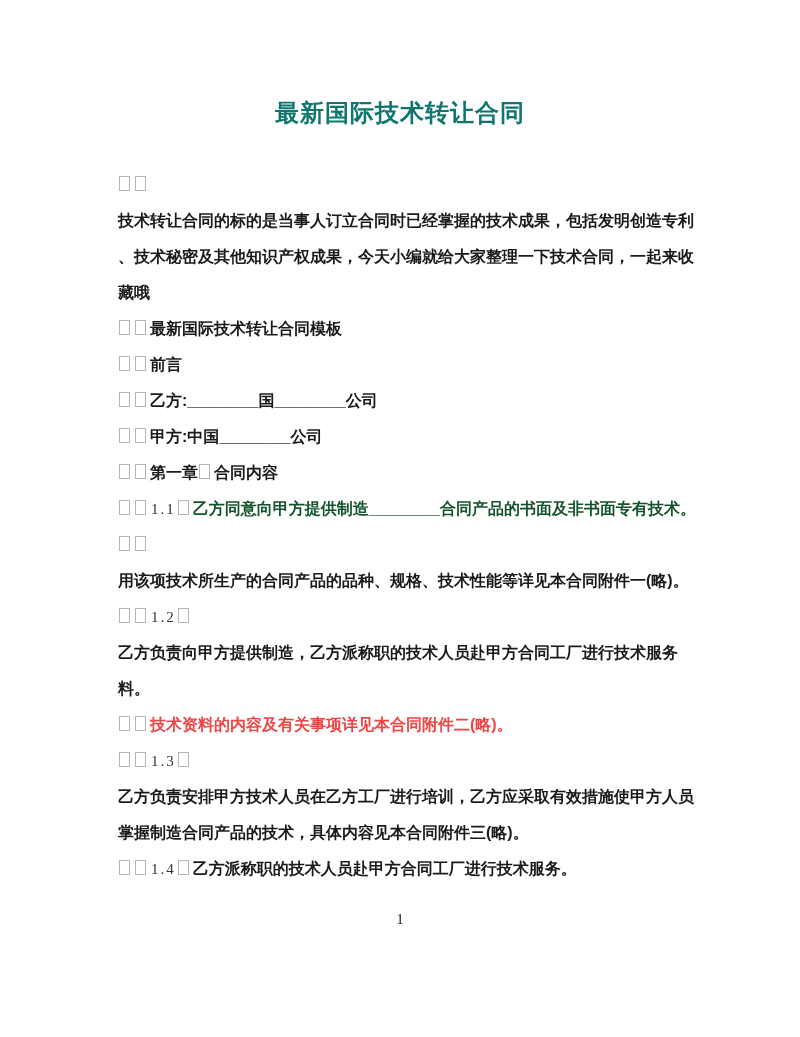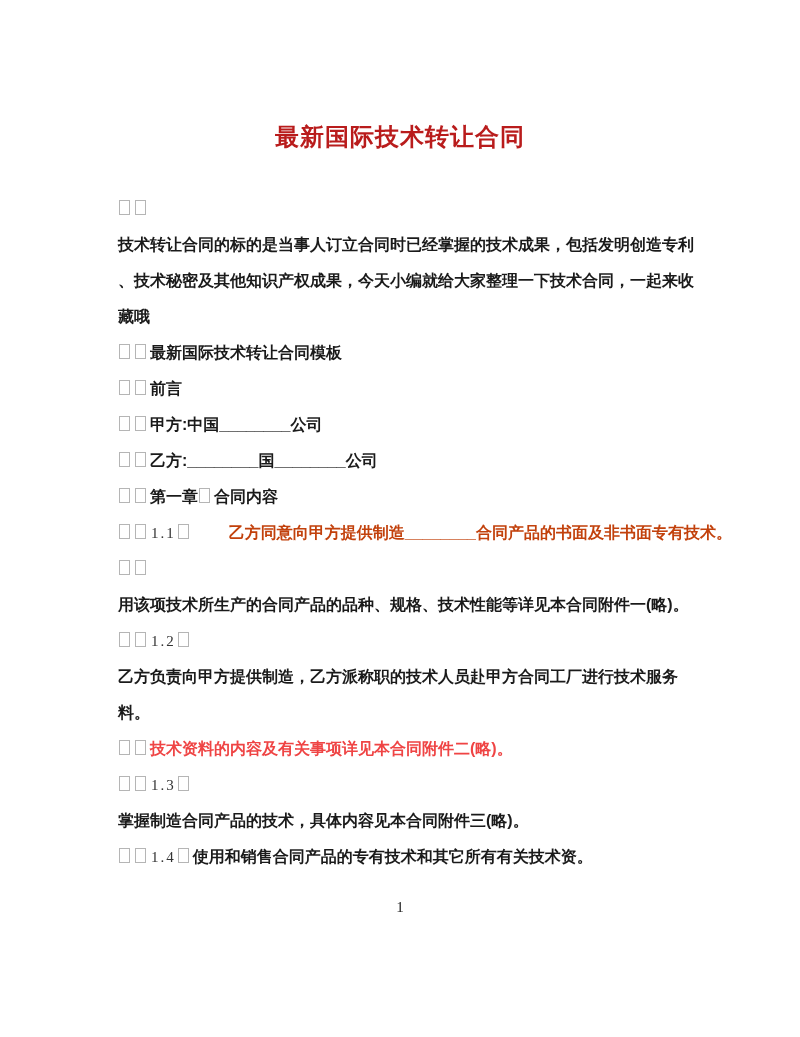--- a/index.html
+++ b/index.html
@@ -62,38 +62,39 @@
     font-family: "Liberation Serif", serif;
     font-size: 15px;
     line-height: 20px;
     color: #222222;
   }
 </style>
 </head>
 <body>
 
 <div class="page">
-  <div class="doc-title" style="color: #b91c1c; margin-top: 24px;">最新国际技术转让合同</div>
+  <div class="doc-title" style="color: #0f766e;">最新国际技术转让合同</div>
 
   <div class="doc-body">
       <div class="line"><span class="seg-box"><i style="border-color: rgb(181, 181, 181);"></i><i style="border-color: rgb(181, 181, 181);"></i></span></div>
       <div class="line"><span class="seg-text" style="color: rgb(26, 26, 26);">技术转让合同的标的是当事人订立合同时已经掌握的技术成果，包括发明创造专利</span></div>
       <div class="line"><span class="seg-text" style="color: rgb(26, 26, 26);">、技术秘密及其他知识产权成果，今天小编就给大家整理一下技术合同，一起来收</span></div>
       <div class="line"><span class="seg-text" style="color: rgb(26, 26, 26);">藏哦</span></div>
       <div class="line"><span class="seg-box"><i style="border-color: rgb(181, 181, 181);"></i><i style="border-color: rgb(181, 181, 181);"></i></span><span class="seg-text" style="color: rgb(26, 26, 26);">最新国际技术转让合同模板</span></div>
       <div class="line"><span class="seg-box"><i style="border-color: rgb(181, 181, 181);"></i><i style="border-color: rgb(181, 181, 181);"></i></span><span class="seg-text" style="color: rgb(26, 26, 26);">前言</span></div>
+      <div class="line"><span class="seg-box"><i style="border-color: rgb(181, 181, 181);"></i><i style="border-color: rgb(181, 181, 181);"></i></span><span class="seg-text" style="color: rgb(26, 26, 26);">乙方:________国________公司</span></div>
       <div class="line"><span class="seg-box"><i style="border-color: rgb(181, 181, 181);"></i><i style="border-color: rgb(181, 181, 181);"></i></span><span class="seg-text" style="color: rgb(26, 26, 26);">甲方:中国________公司</span></div>
-      <div class="line"><span class="seg-box"><i style="border-color: rgb(181, 181, 181);"></i><i style="border-color: rgb(181, 181, 181);"></i></span><span class="seg-text" style="color: rgb(26, 26, 26);">乙方:________国________公司</span></div>
       <div class="line"><span class="seg-box"><i style="border-color: rgb(181, 181, 181);"></i><i style="border-color: rgb(181, 181, 181);"></i></span><span class="seg-text" style="color: rgb(26, 26, 26);">第一章</span><span class="seg-box"><i style="border-color: rgb(181, 181, 181);"></i></span><span class="seg-text" style="color: rgb(26, 26, 26);">合同内容</span></div>
-      <div class="line"><span class="seg-box"><i style="border-color: rgb(181, 181, 181);"></i><i style="border-color: rgb(181, 181, 181);"></i></span><span class="seg-num">1.1</span><span class="seg-box"><i style="border-color: rgb(181, 181, 181);"></i></span><span class="seg-text" style="color: #c2410c; margin-left: 36px;">乙方同意向甲方提供制造________合同产品的书面及非书面专有技术。</span></div>
+      <div class="line"><span class="seg-box"><i style="border-color: rgb(181, 181, 181);"></i><i style="border-color: rgb(181, 181, 181);"></i></span><span class="seg-num">1.1</span><span class="seg-box"><i style="border-color: rgb(181, 181, 181);"></i></span><span class="seg-text" style="color: #14532d;">乙方同意向甲方提供制造________合同产品的书面及非书面专有技术。</span></div>
       <div class="line"><span class="seg-box"><i style="border-color: rgb(181, 181, 181);"></i><i style="border-color: rgb(181, 181, 181);"></i></span></div>
       <div class="line"><span class="seg-text" style="color: rgb(26, 26, 26);">用该项技术所生产的合同产品的品种、规格、技术性能等详见本合同附件一(略)。</span></div>
       <div class="line"><span class="seg-box"><i style="border-color: rgb(181, 181, 181);"></i><i style="border-color: rgb(181, 181, 181);"></i></span><span class="seg-num">1.2</span><span class="seg-box"><i style="border-color: rgb(181, 181, 181);"></i></span></div>
       <div class="line"><span class="seg-text" style="color: rgb(26, 26, 26);">乙方负责向甲方提供制造，乙方派称职的技术人员赴甲方合同工厂进行技术服务</span></div>
       <div class="line"><span class="seg-text" style="color: rgb(26, 26, 26);">料。</span></div>
       <div class="line"><span class="seg-box"><i style="border-color: rgb(181, 181, 181);"></i><i style="border-color: rgb(181, 181, 181);"></i></span><span class="seg-text" style="color: #ef4444;">技术资料的内容及有关事项详见本合同附件二(略)。</span></div>
       <div class="line"><span class="seg-box"><i style="border-color: rgb(181, 181, 181);"></i><i style="border-color: rgb(181, 181, 181);"></i></span><span class="seg-num">1.3</span><span class="seg-box"><i style="border-color: rgb(181, 181, 181);"></i></span></div>
+      <div class="line"><span class="seg-text" style="color: rgb(26, 26, 26);">乙方负责安排甲方技术人员在乙方工厂进行培训，乙方应采取有效措施使甲方人员</span></div>
       <div class="line"><span class="seg-text" style="color: rgb(26, 26, 26);">掌握制造合同产品的技术，具体内容见本合同附件三(略)。</span></div>
-      <div class="line"><span class="seg-box"><i style="border-color: rgb(181, 181, 181);"></i><i style="border-color: rgb(181, 181, 181);"></i></span><span class="seg-num">1.4</span><span class="seg-box"><i style="border-color: rgb(181, 181, 181);"></i></span><span class="seg-text" style="color: rgb(26, 26, 26);">使用和销售合同产品的专有技术和其它所有有关技术资。</span></div>
+      <div class="line"><span class="seg-box"><i style="border-color: rgb(181, 181, 181);"></i><i style="border-color: rgb(181, 181, 181);"></i></span><span class="seg-num">1.4</span><span class="seg-box"><i style="border-color: rgb(181, 181, 181);"></i></span><span class="seg-text" style="color: rgb(26, 26, 26);">乙方派称职的技术人员赴甲方合同工厂进行技术服务。</span></div>
     </div>
 
   <div class="page-number">1</div>
 </div>
 
 </body></html>

